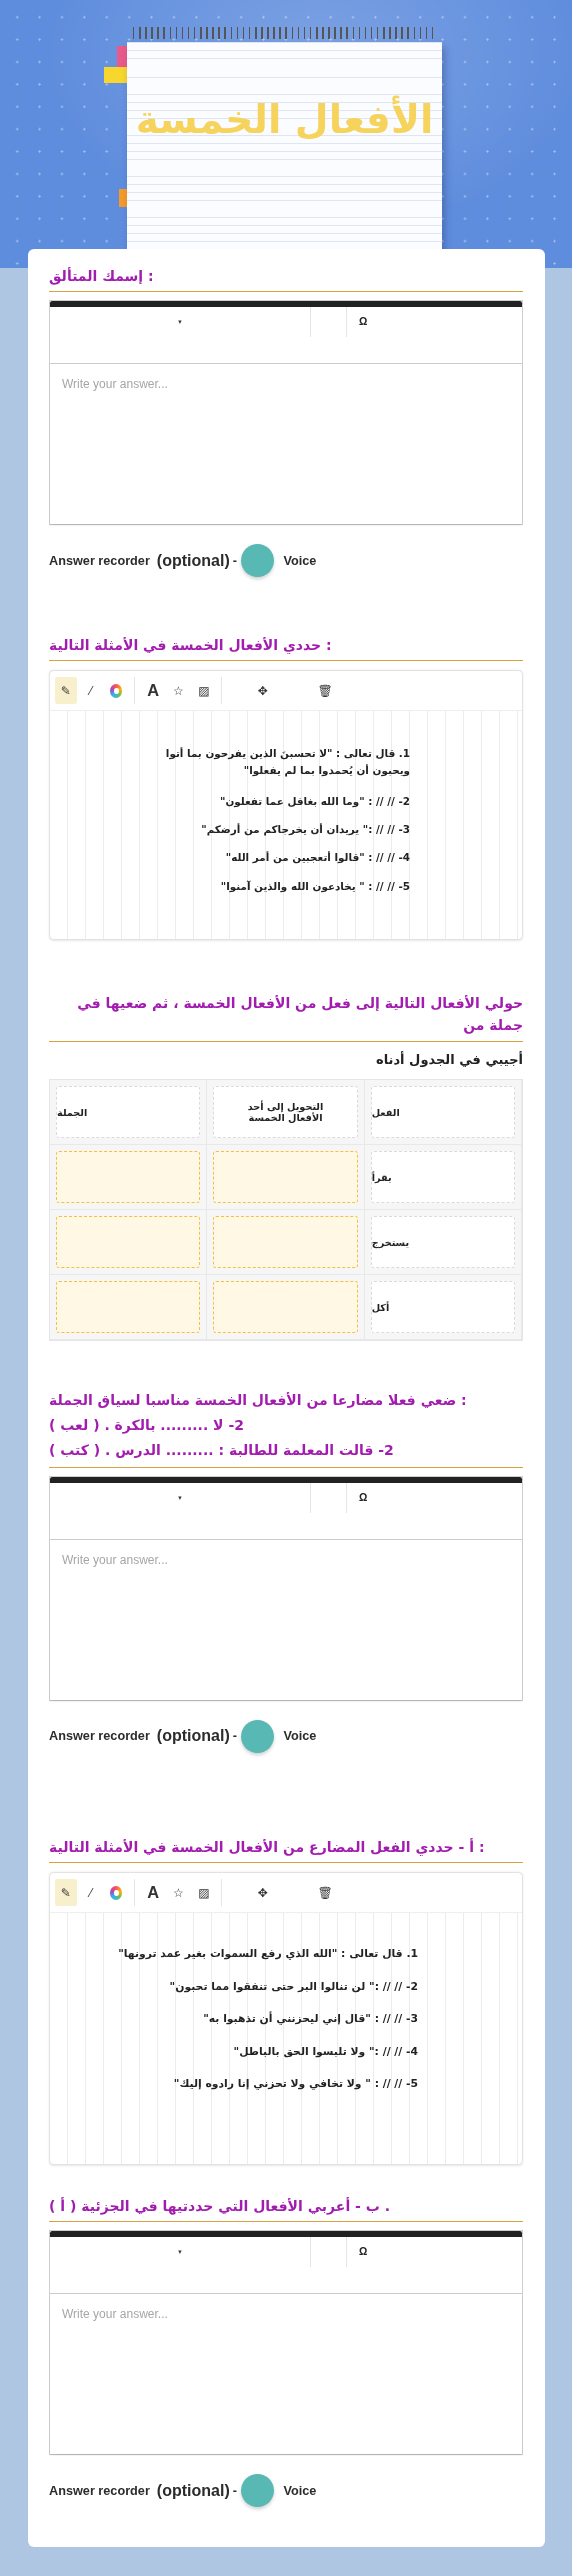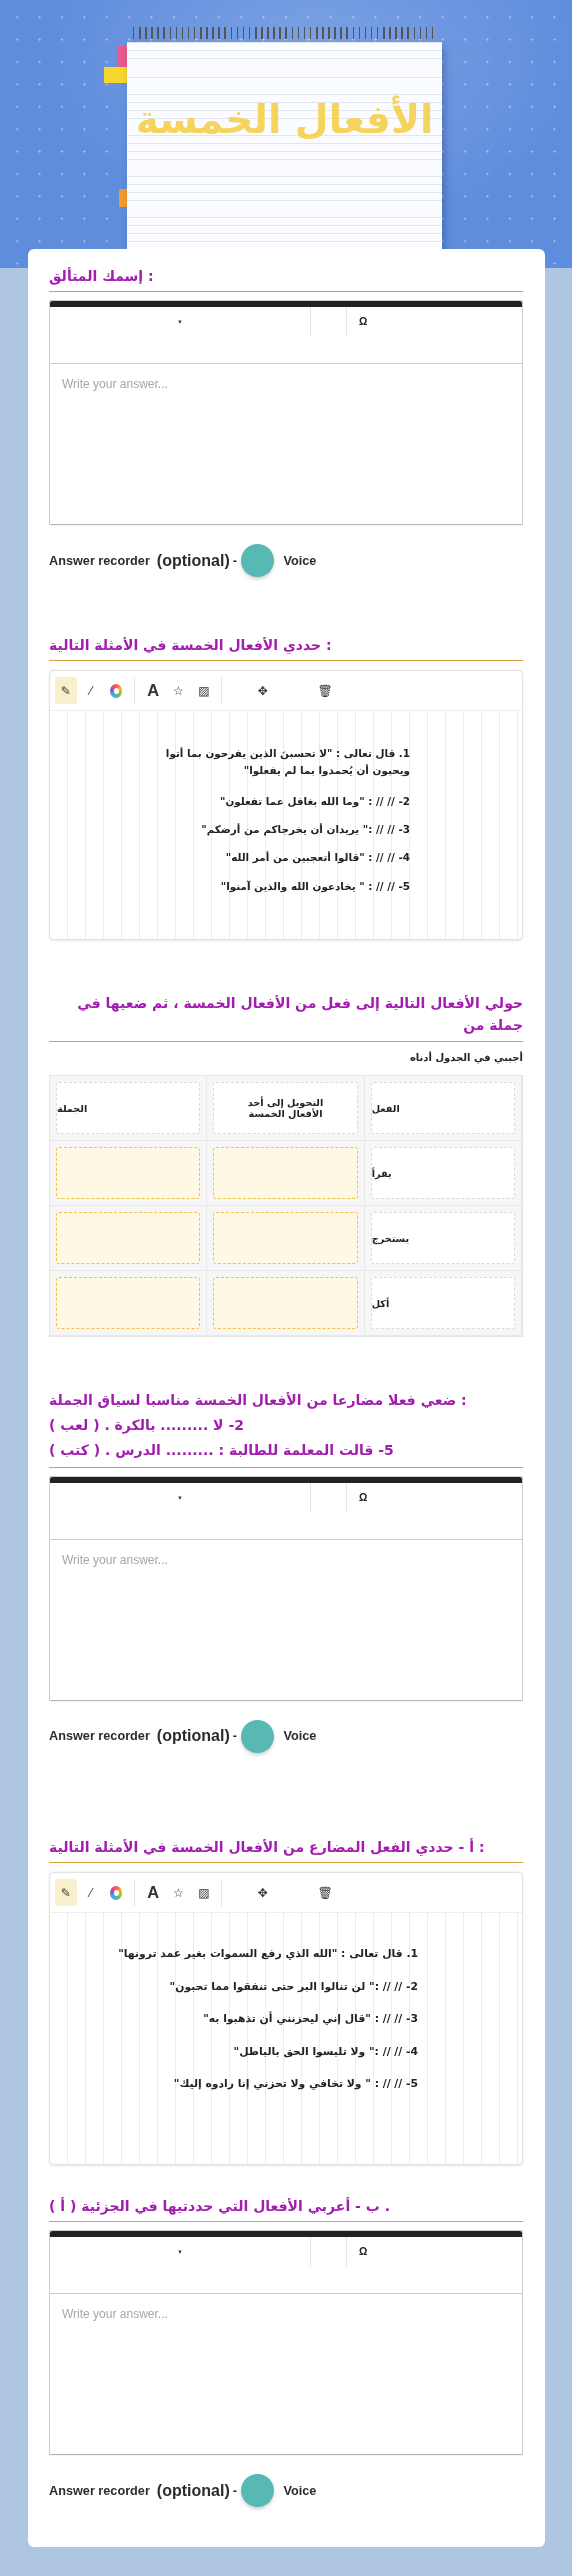--- a/index.html
+++ b/index.html
@@ -51,21 +51,21 @@
   .dt { width: 22.4px; height: 27px; display: flex; align-items: center; justify-content: center; font-size: 12px; color: #333; margin-right: 3px; }
   .dt.active { background: #f8f0cc; border-radius: 2.2px; }
   .dt-sep { width: 0.7px; height: 27px; background: #e5e5e5; margin: 0 7.5px 0 3px; }
   .color-wheel { width: 12px; height: 13.4px; border-radius: 50%;
     background: conic-gradient(#ff5252, #ffb300, #66bb6a, #29b6f6, #ab47bc, #ff5252); position: relative; }
   .color-wheel::after { content:""; position:absolute; left:3.7px; top:3.7px; width:4.5px; height:6px; border-radius:50%; background:#fff; }
   .canvas { position: relative; background-image: repeating-linear-gradient(to right, transparent 0, transparent 17px, #ececec 17px, #ececec 18px); }
   .canvas-text { direction: rtl; text-align: right; font-weight: bold; font-size: 10.4px; color: #222; font-family: "DejaVu Sans", sans-serif; }
   .canvas-text div { margin-bottom: 16.4px; }
 
-  .instruct { direction: rtl; text-align: right; font-size: 10px; color: #222; margin-top: 10.4px; font-weight: bold; font-family: "DejaVu Sans", sans-serif; }
+  .instruct { direction: rtl; text-align: right; font-size: 13px; color: #222; margin-top: 10.4px; font-weight: bold; font-family: "DejaVu Sans", sans-serif; }
   .grid { margin-top: 12px; border: 0.7px solid #e5e5e5; background: #f6f6f6; display: grid; grid-template-columns: 1fr 1fr 1fr; }
   .cell { height: 65px; padding: 6px; border-right: 0.7px solid #e8e8e8; border-bottom: 0.7px solid #e8e8e8; }
   .cell-inner { width: 100%; height: 100%; border: 1.1px dashed #dadada; border-radius: 3px; background: #fff; display: flex; align-items: center; justify-content: flex-end; padding-right: 13.4px; direction: rtl; font-size: 9.7px; font-weight: bold; color: #222; font-family: "DejaVu Sans", sans-serif; }
   .cell-inner.center { justify-content: center; text-align: center; padding: 0 15px; }
   .cell-inner.drop { background: #fff8e4; border-color: #f1c045; }
 </style>
 </head>
 <body>
 
 <div class="hero"></div>
@@ -176,21 +176,21 @@
     <div class="cell">
         <div class="cell-inner drop"></div>
       </div>
   </div>
 </div>
 
 <div class="q" style="top:1388px;">
   <div class="q-title" style="line-height:25px;">
     <div class="title-left">: ضعي فعلا مضارعا من الأفعال الخمسة مناسبا لسياق الجملة</div>
     <div class="title-left">2- لا ......... بالكرة . ( لعب )</div>
-    <div class="title-left">5- قالت المعلمة للطالبة : ......... الدرس . ( كتب )</div>
+    <div class="title-left">2- قالت المعلمة للطالبة : ......... الدرس . ( كتب )</div>
   </div>
   <div class="editor">
     <div class="editor-bar"></div>
     <div class="editor-tools">
       <div class="tool-select">
           <span>▾</span>
         </div>
       <div class="tool-blank"></div>
       <div class="tool-omega">Ω</div>
     </div>

